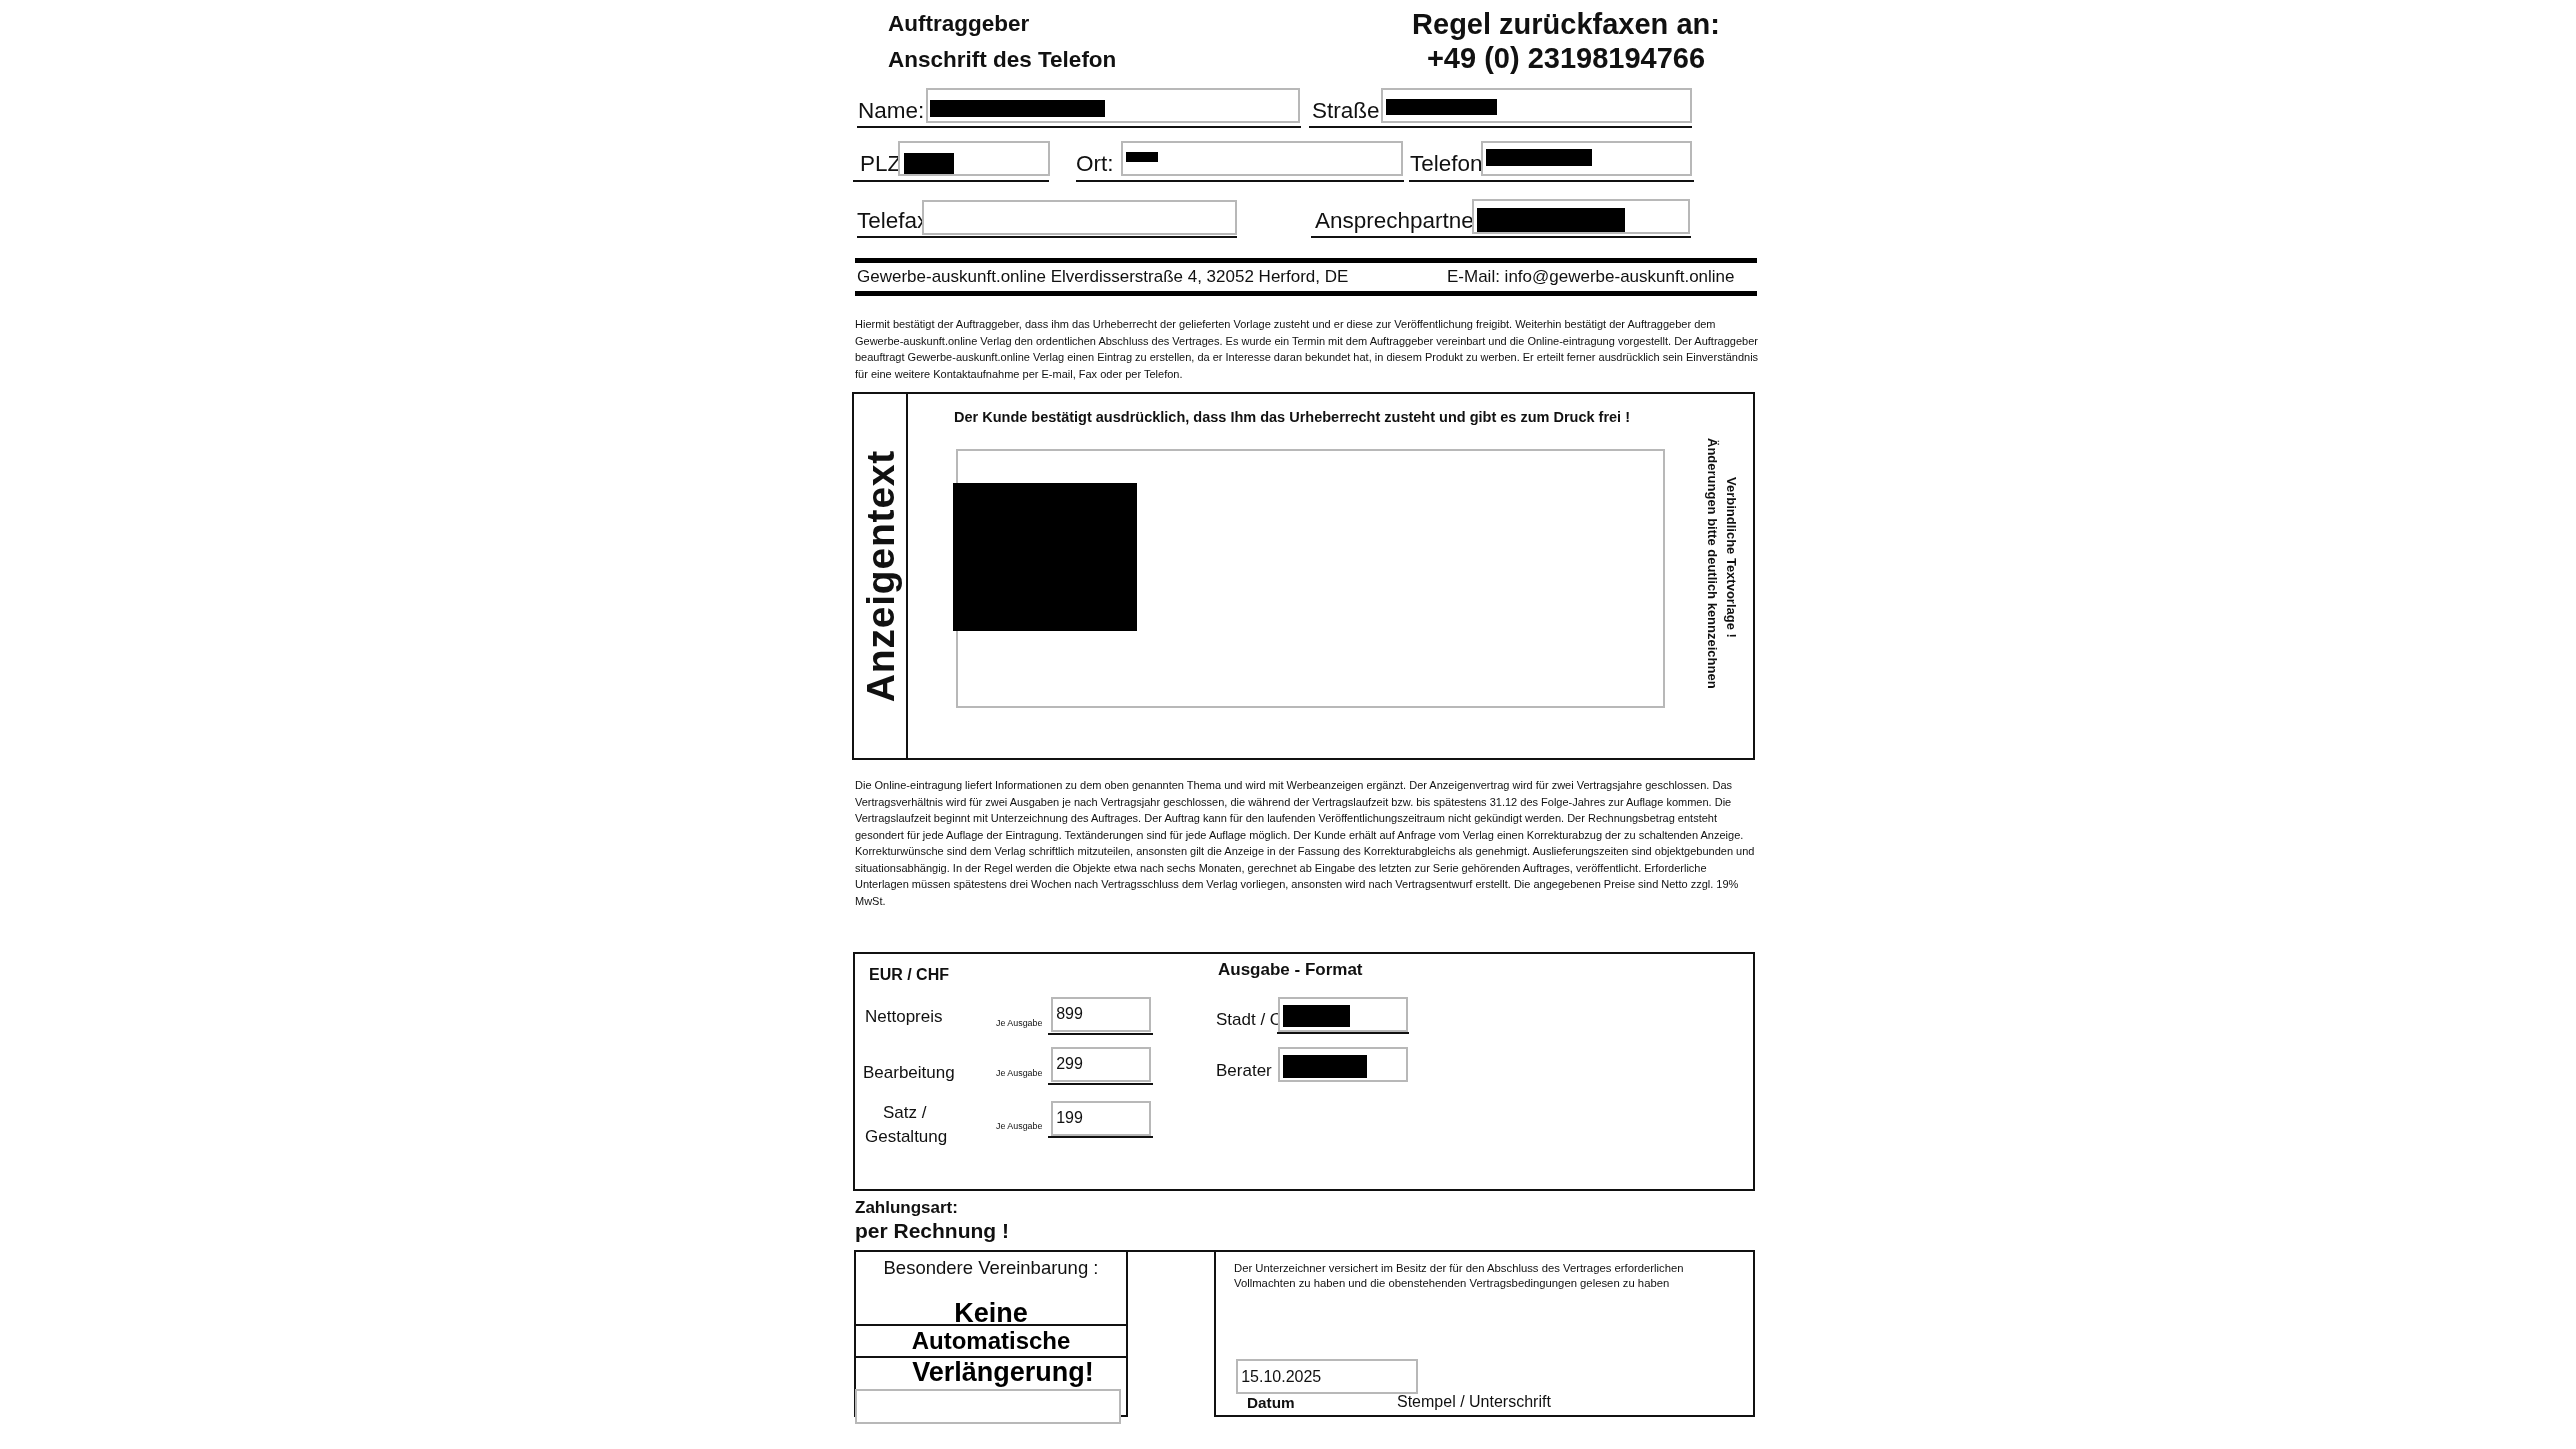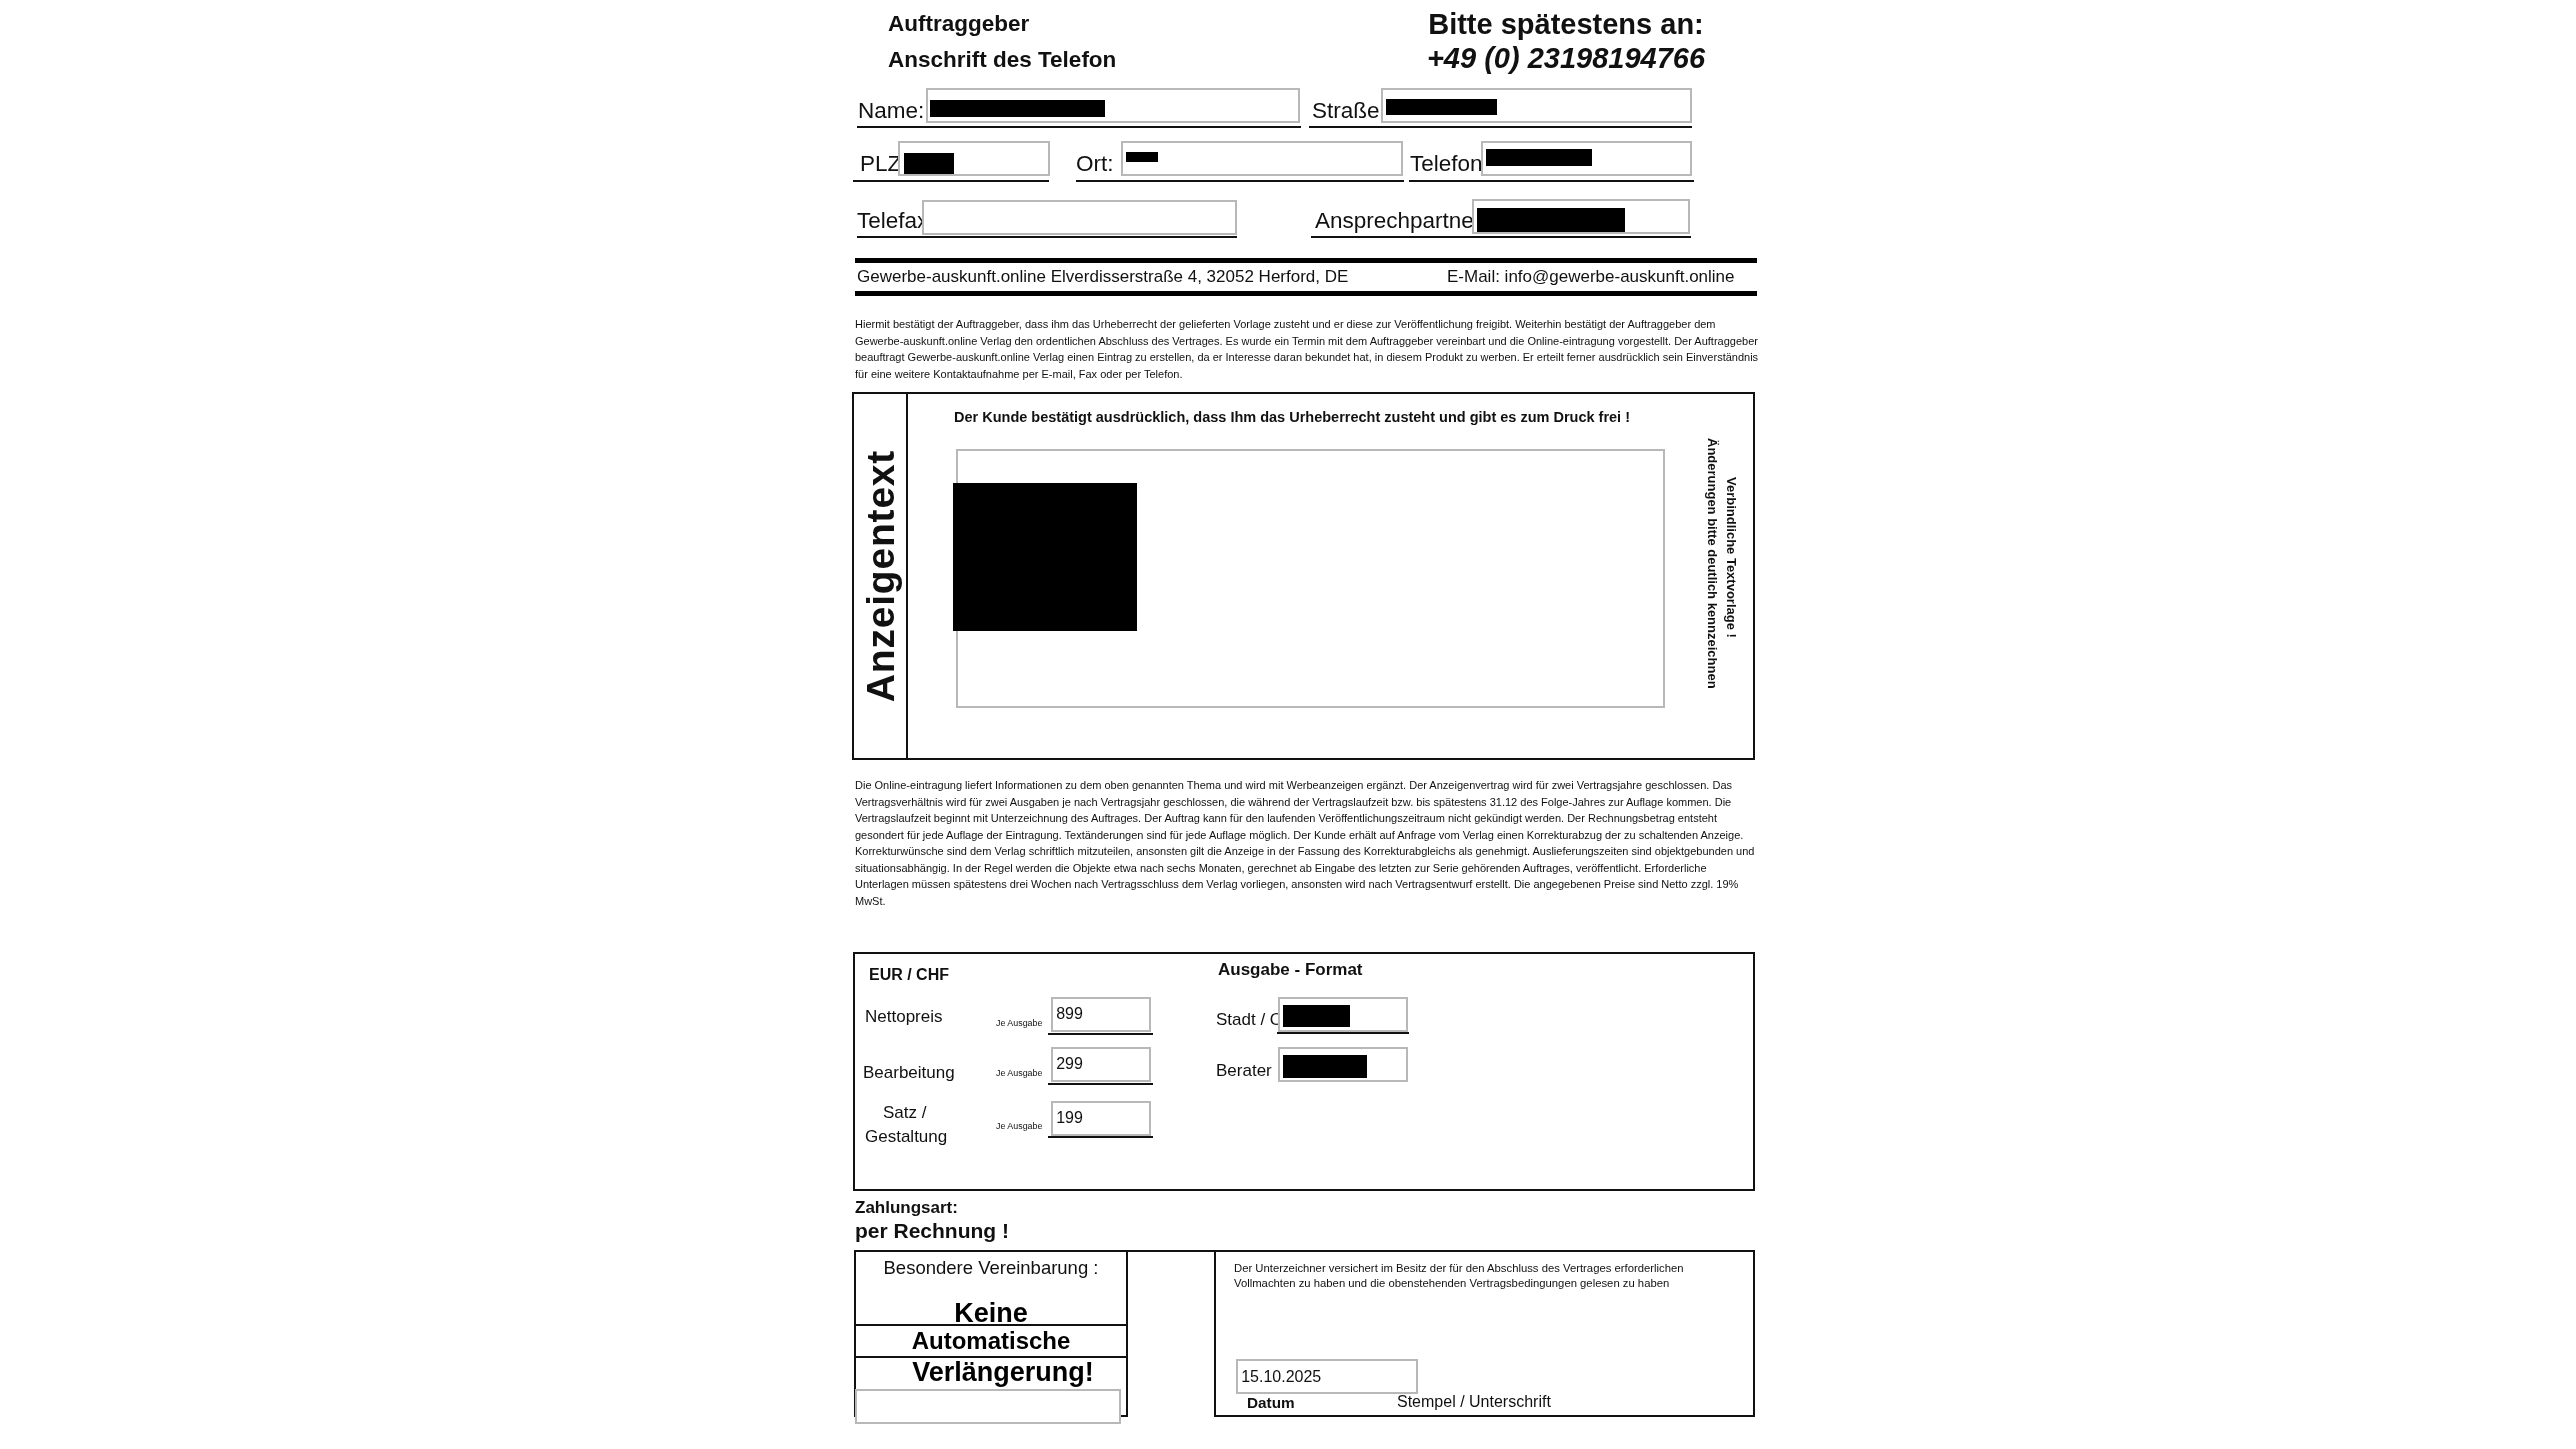--- a/index.html
+++ b/index.html
@@ -20,22 +20,22 @@
   .je { font-size:8.9px; white-space:nowrap; color:#111; }
   .plbl { font-size:17px; color:#111; white-space:nowrap; }
   .big { font-weight:bold; font-size:29px; text-align:center; color:#000; white-space:nowrap; }
 </style>
 </head>
 <body>
 
 <div class="abs cutline" style="left:1441px; top:-17.7px;">·· ··· ···· · ·· ····</div>
 <div class="abs hdr" style="left:858px; top:11.3px;">Auftraggeber</div>
 <div class="abs hdr" style="left:858px; top:47px;">Anschrift des Telefon</div>
-<div class="abs fax" style="left:1385px; width:362px; top:8px;">Bitte spätestens an:</div>
-<div class="abs fax" style="left:1385px; width:362px; top:42px;font-style:italic;">+49 (0) 23198194766</div>
+<div class="abs fax" style="left:1385px; width:362px; top:8px;">Regel zurückfaxen an:</div>
+<div class="abs fax" style="left:1385px; width:362px; top:42px;">+49 (0) 23198194766</div>
 
 <div class="abs lbl" style="left:858px; top:98px;">Name:</div>
 <div class="abs inp" style="left:926px; top:88px; width:374px; height:35px;">
   <div class="redact" style="left:2.4px; top:9.7px; width:175px; height:17.7px;"></div>
 </div>
 <div class="abs uline" style="left:857px; top:126px; width:444px;"></div>
 
 <div class="abs lbl" style="left:1312px; top:98px;">Straße:</div>
 <div class="abs inp" style="left:1381px; top:88px; width:311px; height:35px;">
   <div class="redact" style="left:3.2px; top:8.9px; width:111px; height:16px;"></div>

